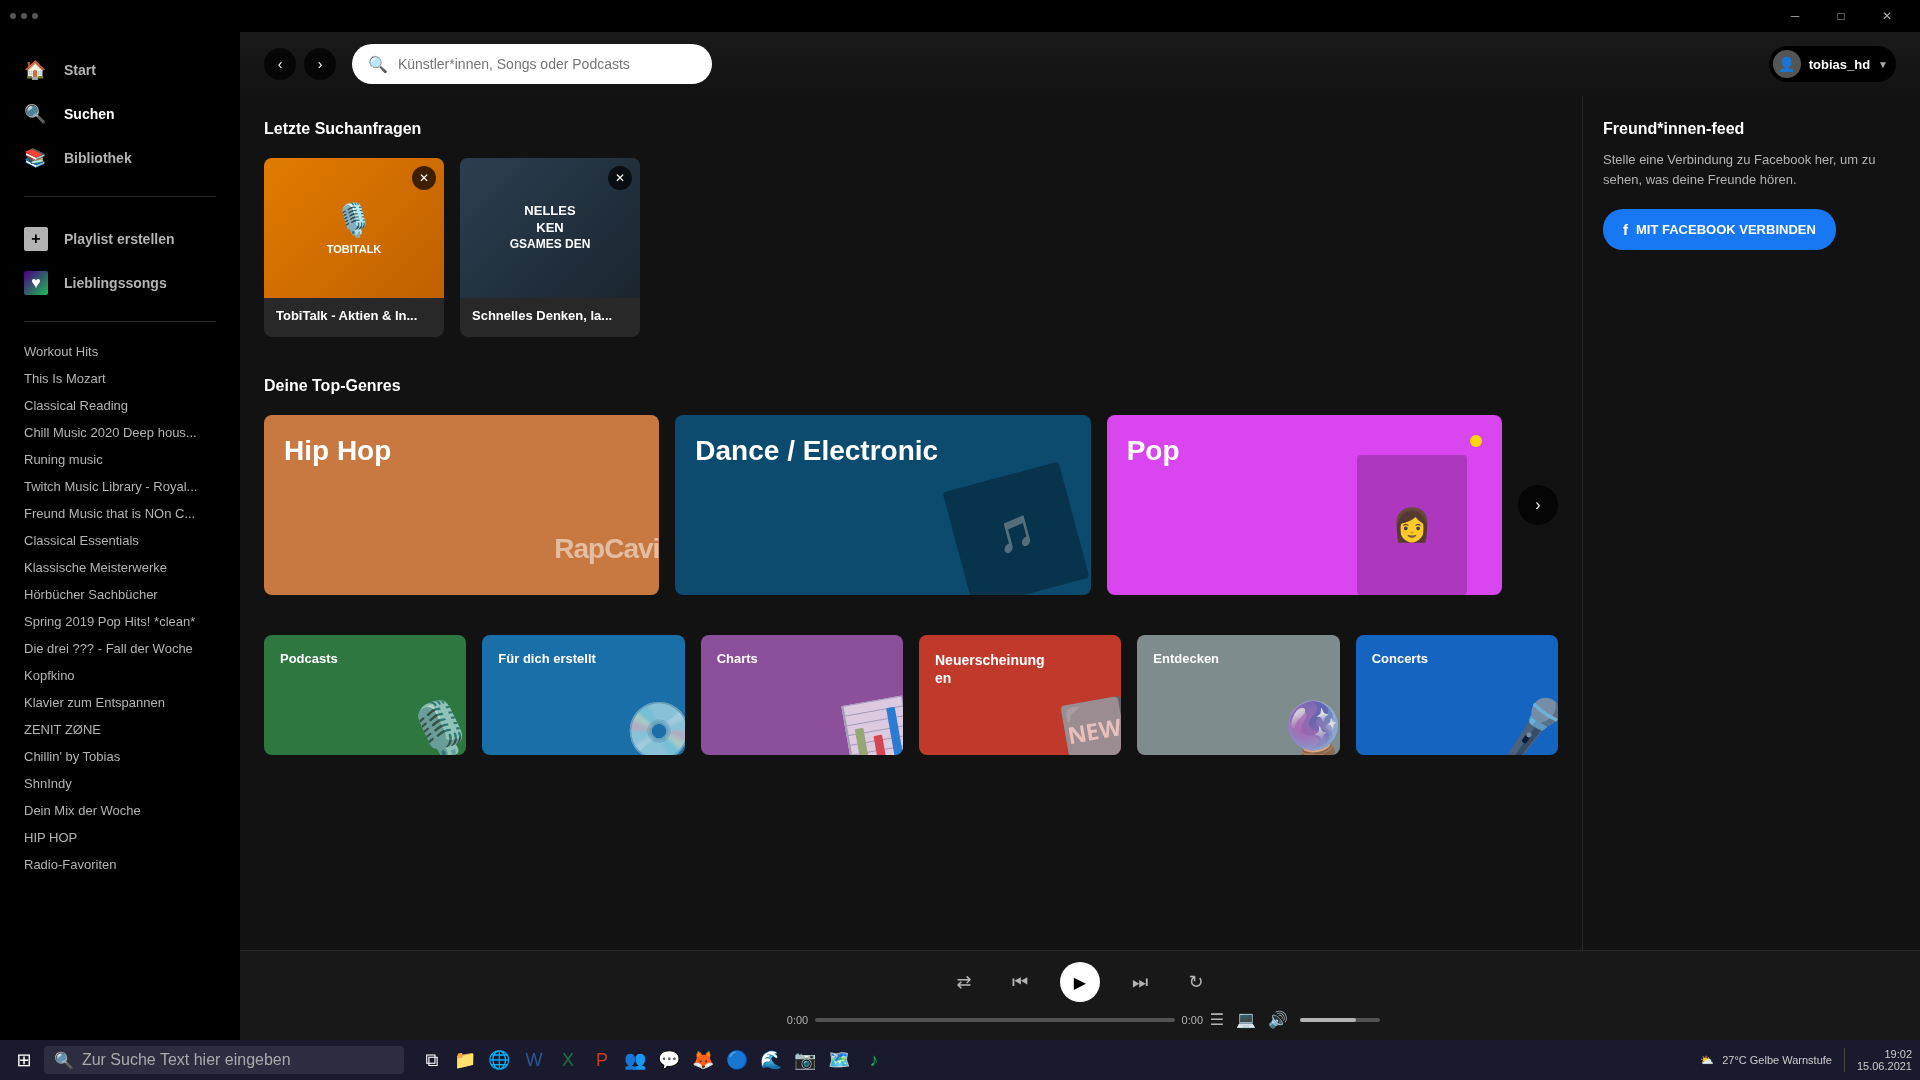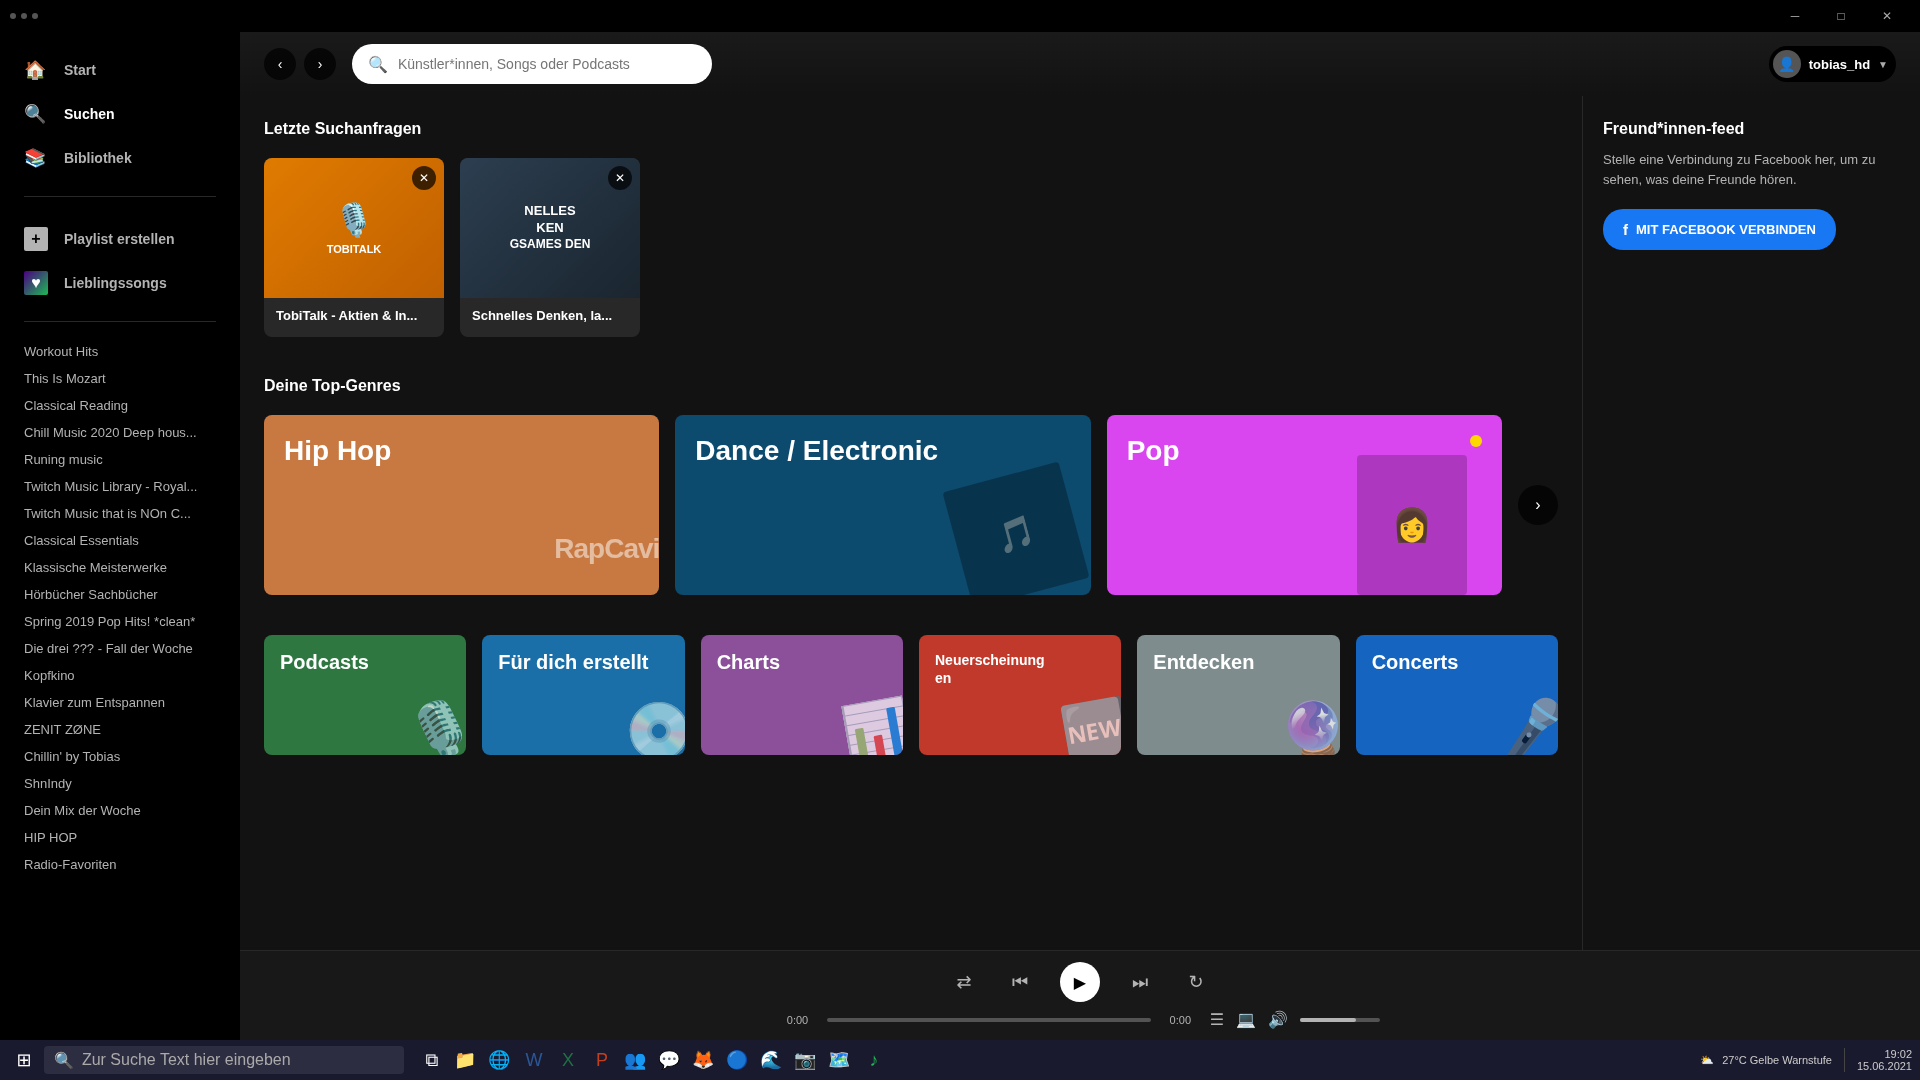--- a/index.html
+++ b/index.html
@@ -233,21 +233,21 @@
     .browse-card {
       flex: 1; min-width: 160px;
       height: 120px;
       border-radius: 8px;
       overflow: hidden;
       position: relative;
       cursor: pointer;
     }
     .browse-card-label {
       position: absolute; top: 16px; left: 16px;
-      font-size: 20px; font-weight: 700; color: #fff;
+      font-size: 13px; font-weight: 700; color: #fff;
     }
 
     
     .player-bar {
       height: 90px;
       background: #181818;
       border-top: 1px solid #282828;
       display: flex;
       align-items: center;
       padding: 0 24px;
@@ -261,21 +261,21 @@
       display: flex; align-items: center; justify-content: center;
       cursor: pointer; color: #b3b3b3; font-size: 18px;
     }
     .player-play {
       width: 40px; height: 40px; border-radius: 50%;
       background: #fff; color: #000;
       display: flex; align-items: center; justify-content: center;
       font-size: 16px; cursor: pointer;
     }
     .player-progress {
-      display: flex; align-items: center; gap: 12px; width: 100%;
+      display: flex; align-items: center; width: 100%;
       max-width: 600px;
       justify-content: flex-end;
     }
     .progress-time {
       font-size: 11px; color: #b3b3b3; min-width: 35px; text-align: center;
     }
     .progress-bar {
       flex: 1; height: 4px; background: #535353; border-radius: 2px;
     }
     .progress-fill {
@@ -476,21 +476,21 @@
       </div>
     </div>
     <div class="sidebar-divider"></div>
     <div class="sidebar-playlists">
       <div class="sidebar-playlist-item">Workout Hits</div>
       <div class="sidebar-playlist-item">This Is Mozart</div>
       <div class="sidebar-playlist-item">Classical Reading</div>
       <div class="sidebar-playlist-item">Chill Music 2020 Deep hous...</div>
       <div class="sidebar-playlist-item">Runing music</div>
       <div class="sidebar-playlist-item">Twitch Music Library - Royal...</div>
-      <div class="sidebar-playlist-item">Twitch Music that is NOn C...</div>
+      <div class="sidebar-playlist-item">Freund Music that is NOn C...</div>
       <div class="sidebar-playlist-item">Classical Essentials</div>
       <div class="sidebar-playlist-item">Klassische Meisterwerke</div>
       <div class="sidebar-playlist-item">Hörbücher Sachbücher</div>
       <div class="sidebar-playlist-item">Spring 2019 Pop Hits! *clean*</div>
       <div class="sidebar-playlist-item">Die drei ??? - Fall der Woche</div>
       <div class="sidebar-playlist-item">Kopfkino</div>
       <div class="sidebar-playlist-item">Klavier zum Entspannen</div>
       <div class="sidebar-playlist-item">ZENIT ZØNE</div>
       <div class="sidebar-playlist-item">Chillin' by Tobias</div>
       <div class="sidebar-playlist-item">ShnIndy</div>

